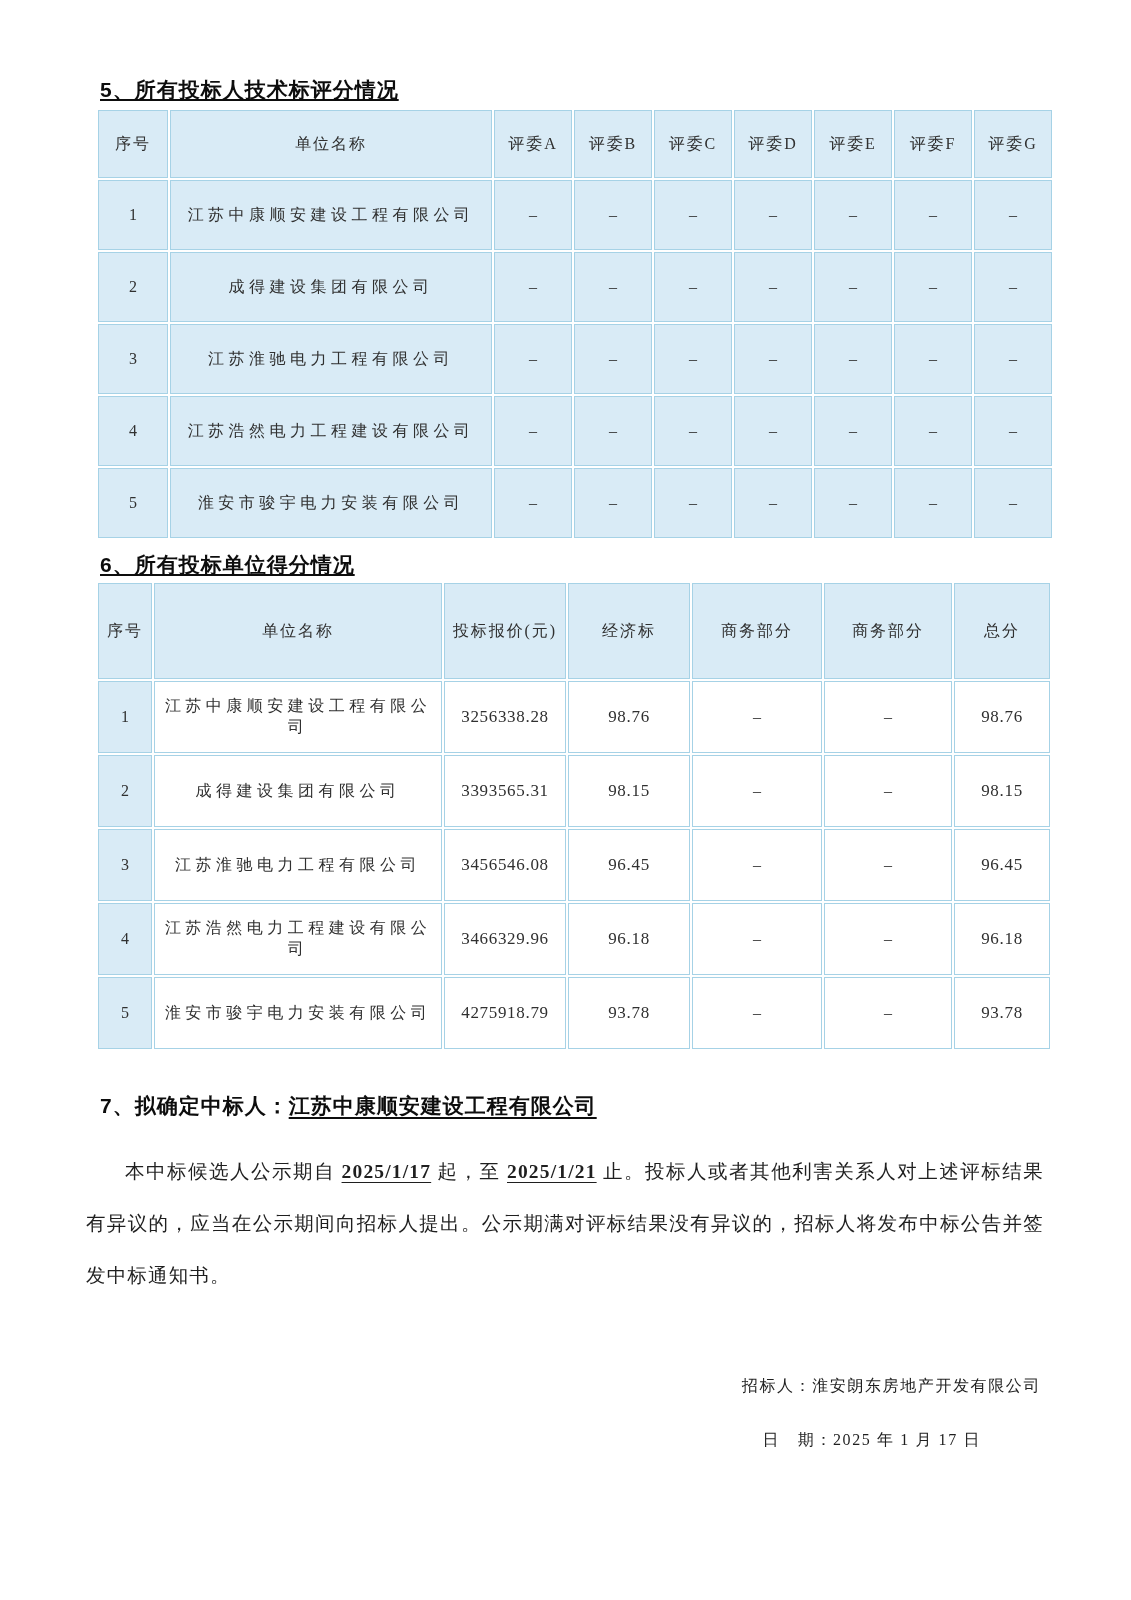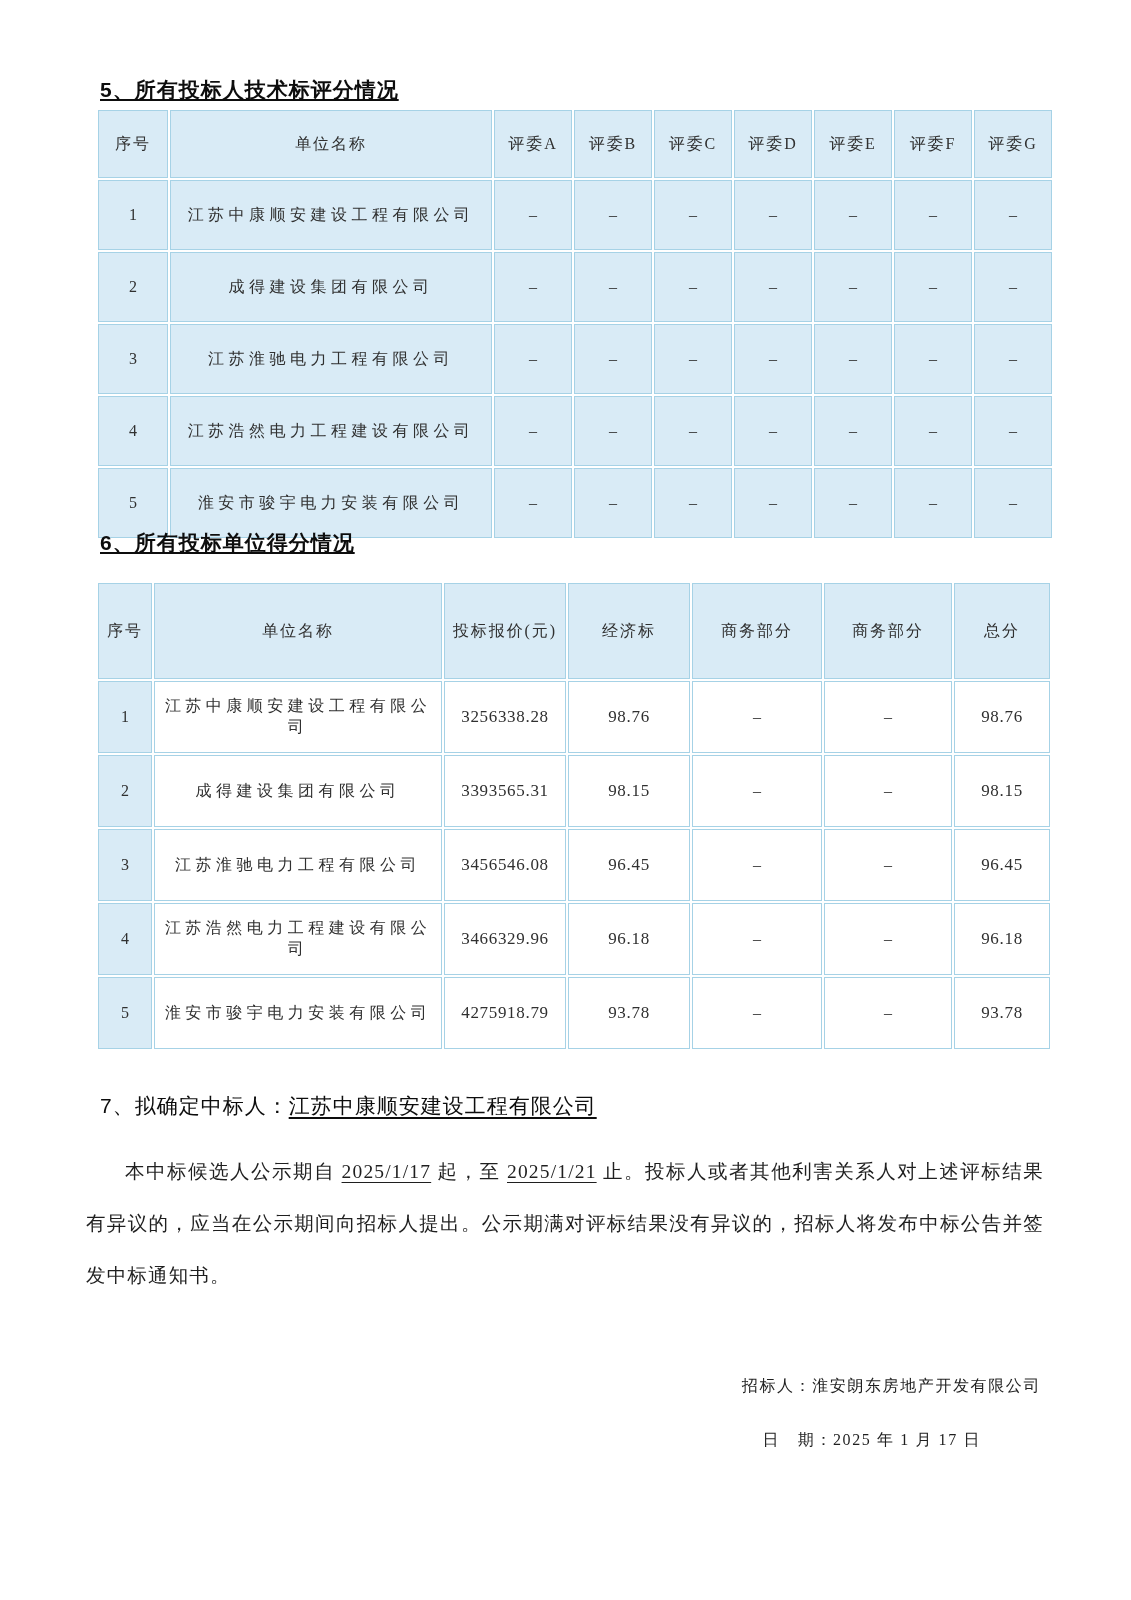--- a/index.html
+++ b/index.html
@@ -38,31 +38,31 @@
   .t2 td { background: #ffffff; }
   .t2 td:first-child { background: #d9ebf6; }
   .t2 thead tr { height: 96px; }
   .t2 tbody tr { height: 72px; }
   th { letter-spacing: 0.12em; }
   td:nth-child(2) { letter-spacing: 0.28em; font-size: 16px; }
   .t2 td:nth-child(3), .t2 td:nth-child(4), .t2 td:nth-child(7) { font-size: 17px; letter-spacing: 0.04em; }
   .sec7 {
     position: absolute; left: 100px; top: 1092px;
     font-family: "Liberation Sans", "DejaVu Sans", sans-serif;
-    font-weight: normal; font-size: 21px; color: #0d0d0d;
+    font-weight: bold; font-size: 21px; color: #0d0d0d;
     letter-spacing: 1px;
   }
   .sec7 .winner { text-decoration: underline; text-underline-offset: 4px; }
   .notice {
     position: absolute; left: 86px; top: 1146px; width: 958px;
     font-size: 19.5px; line-height: 52px; color: #1f1f1f;
     text-align: justify; text-indent: 2em; letter-spacing: 0.06em;
   }
   .notice .date {
-    font-weight: normal; text-decoration: underline;
+    font-weight: bold; text-decoration: underline;
     text-underline-offset: 4px;
     font-family: "Liberation Serif", serif;
   }
   .sig-tenderer {
     position: absolute; top: 1376px; right: 90px;
     font-size: 16px; color: #1f1f1f; letter-spacing: 0.1em;
   }
   .sig-date {
     position: absolute; top: 1430px; right: 150px;
     font-size: 16px; color: #1f1f1f; letter-spacing: 0.1em;
@@ -150,21 +150,21 @@
         <td>–</td>
         <td>–</td>
         <td>–</td>
         <td>–</td>
         <td>–</td>
         <td>–</td>
       </tr>
     </tbody>
   </table>
 
-<div class="sec-title" style="top:529px">6、所有投标单位得分情况</div>
+<div class="sec-title" style="top:551px">6、所有投标单位得分情况</div>
 
 <table class="t2" style="top:581px">
   <colgroup>
     <col style="width:54px">
       <col style="width:288px">
       <col style="width:122px">
     <col style="width:122px">
       <col style="width:130px">
       <col style="width:128px">
     <col style="width:96px">

